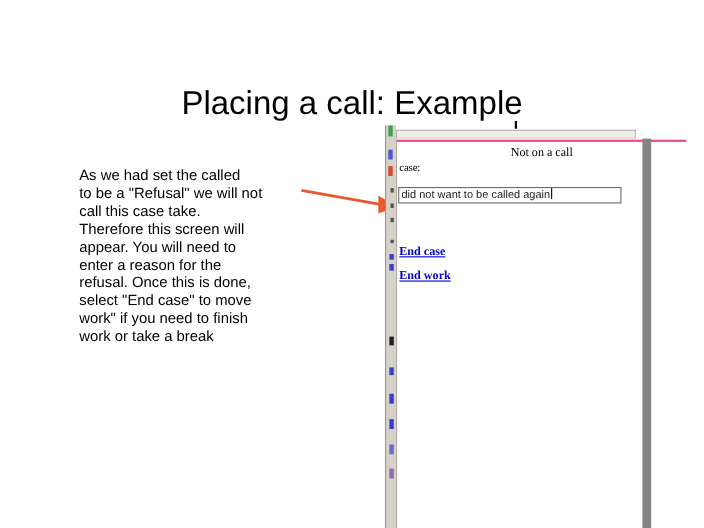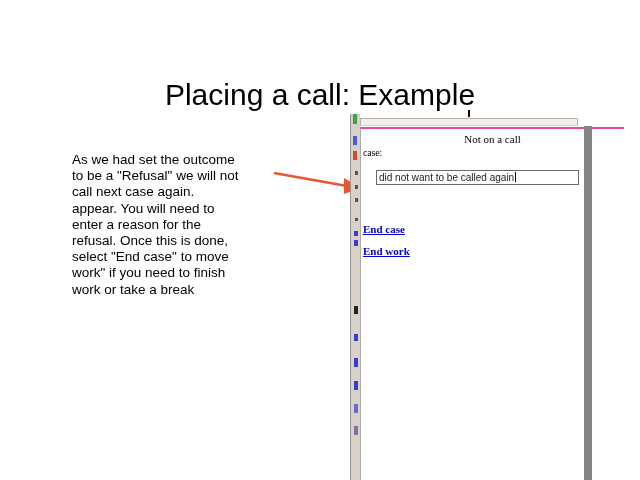--- a/index.html
+++ b/index.html
@@ -77,21 +77,21 @@
     width: 100%; text-align: center;
     font-size: 11px;
   }
   .panel-prompt {
     position: absolute; top: 17px; left: 2px;
     font-size: 10px; line-height: 13px;
     letter-spacing: -0.2px;
     white-space: nowrap;
   }
   .reason-input {
-    position: absolute; top: 41px; left: 15px;
+    position: absolute; top: 41px; left: 1px;
     width: 203px; height: 15px;
     background: #ffffff;
     border: 1px solid #6b6b6b;
     font-family: "Liberation Sans", sans-serif;
     font-size: 10px; line-height: 13px;
     color: #222222;
     padding-left: 2px;
     white-space: nowrap;
     overflow: hidden;
     cursor: text;
@@ -126,23 +126,24 @@
   }
 </style>
 </head>
 <body>
 
 <div class="slide">
 
   <div class="slide-title">Placing a call: Example</div>
 
   <div class="body-text">
-    <div>As we had set the outcome</div>
+    <div>As we had set the called</div>
     <div>to be a "Refusal" we will not</div>
-    <div>call next case again.</div>
+    <div>call this case take.</div>
+    <div>Therefore this screen will</div>
     <div>appear. You will need to</div>
     <div>enter a reason for the</div>
     <div>refusal. Once this is done,</div>
     <div>select "End case" to move</div>
     <div>work" if you need to finish</div>
     <div>work or take a break</div>
   </div>
 
   <svg class="arrow-svg" width="100" height="36" viewBox="0 0 100 36">
     <line x1="6" y1="9" x2="79" y2="22" stroke="#e8572e" stroke-width="2.6"></line>

